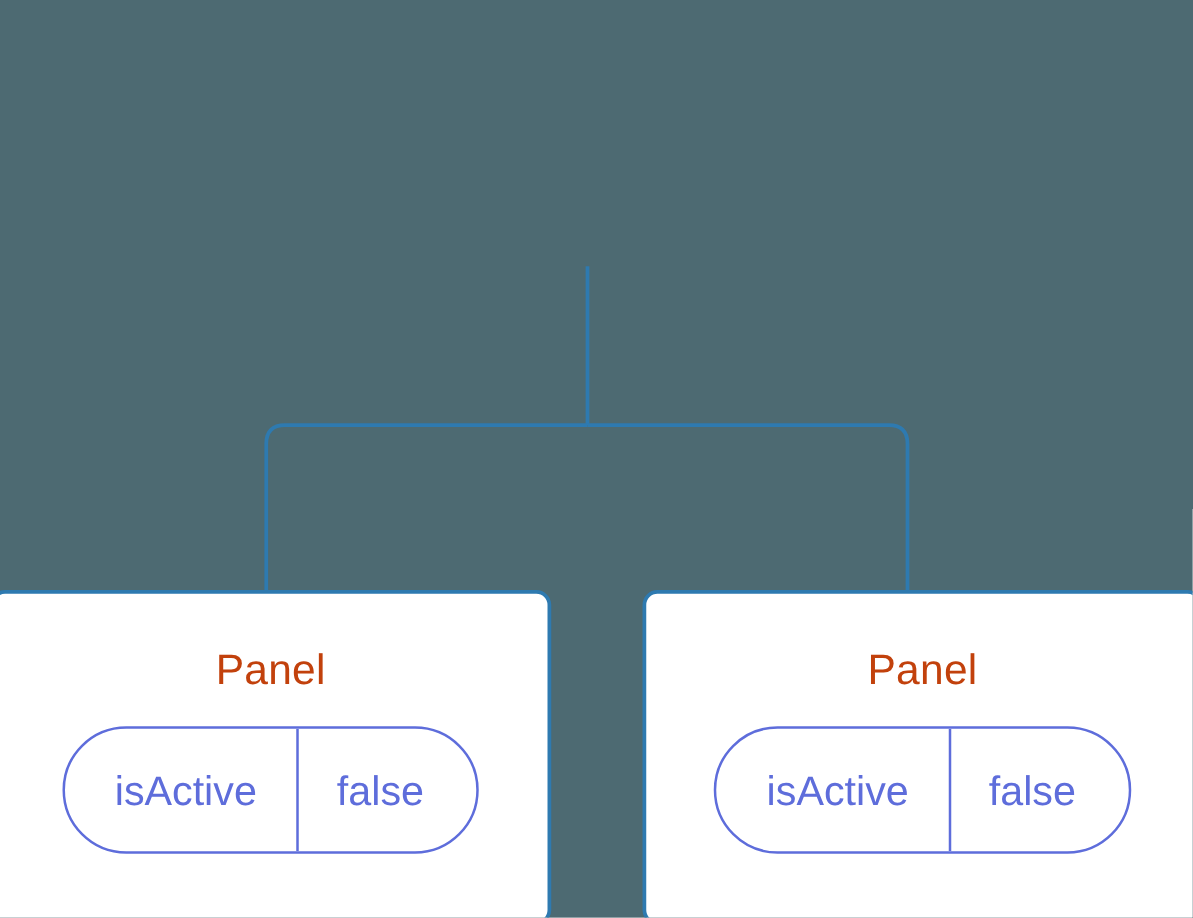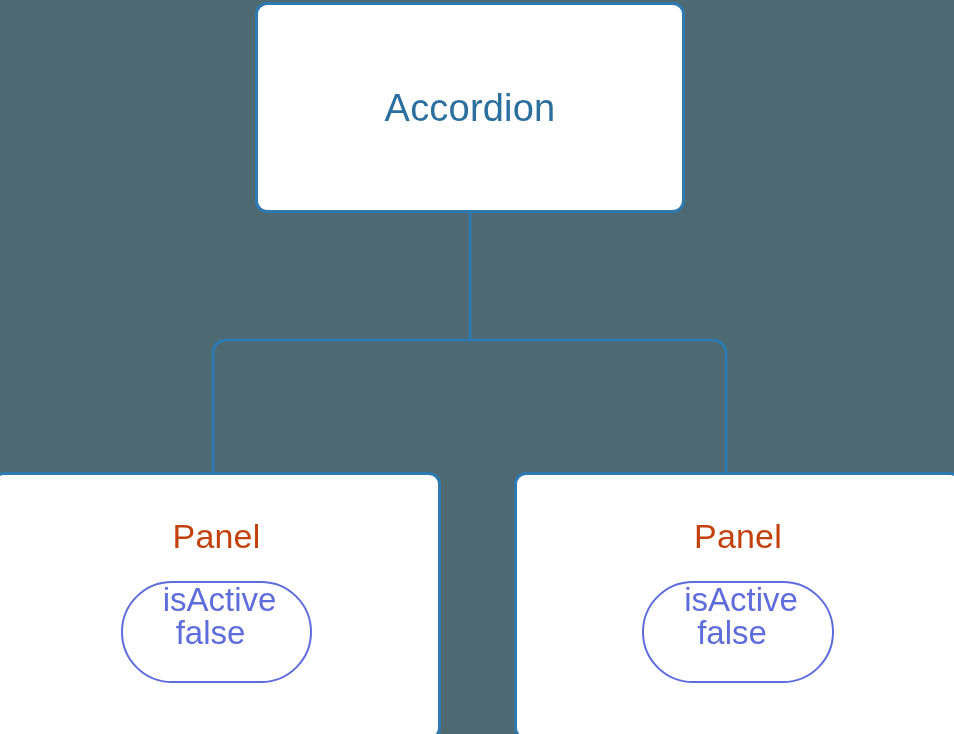--- a/index.html
+++ b/index.html
@@ -81,21 +81,20 @@
   
   .pill {
     margin-top: 28px;
     display: flex;
     align-items: stretch;
     border: 2px solid #5e6ddb;
     border-radius: 999px;
     height: 98px;
     background: #ffffff;
     overflow: hidden;
-    flex-direction: column;
   }
   .pill-key,
   .pill-val {
     display: flex;
     align-items: center;
     justify-content: center;
     color: #5e6ddb;
     font-size: 33px;
     line-height: 1;
   }
@@ -115,23 +114,20 @@
 
   <svg id="edges" viewBox="0 0 954 734" width="954" height="734" xmlns="http://www.w3.org/2000/svg">
 
     <path d="M 470 213 L 470 340" fill="none" stroke="#2e7ab0" stroke-width="3"></path>
 
     <path d="M 470 340 L 228 340 Q 213 340 213 355 L 213 474" fill="none" stroke="#2e7ab0" stroke-width="3"></path>
 
     <path d="M 470 340 L 711 340 Q 726 340 726 355 L 726 474" fill="none" stroke="#2e7ab0" stroke-width="3"></path>
   </svg>
 
-  <div class="node node-root">
-    <span class="node-title-root">Accordion</span>
-  </div>
 
   <div class="node node-panel node-panel-left">
     <span class="node-title-panel">Panel</span>
     <div class="pill">
       <span class="pill-key">isActive</span>
       <span class="pill-val">false</span>
     </div>
   </div>
 
   <div class="node node-panel node-panel-right">

